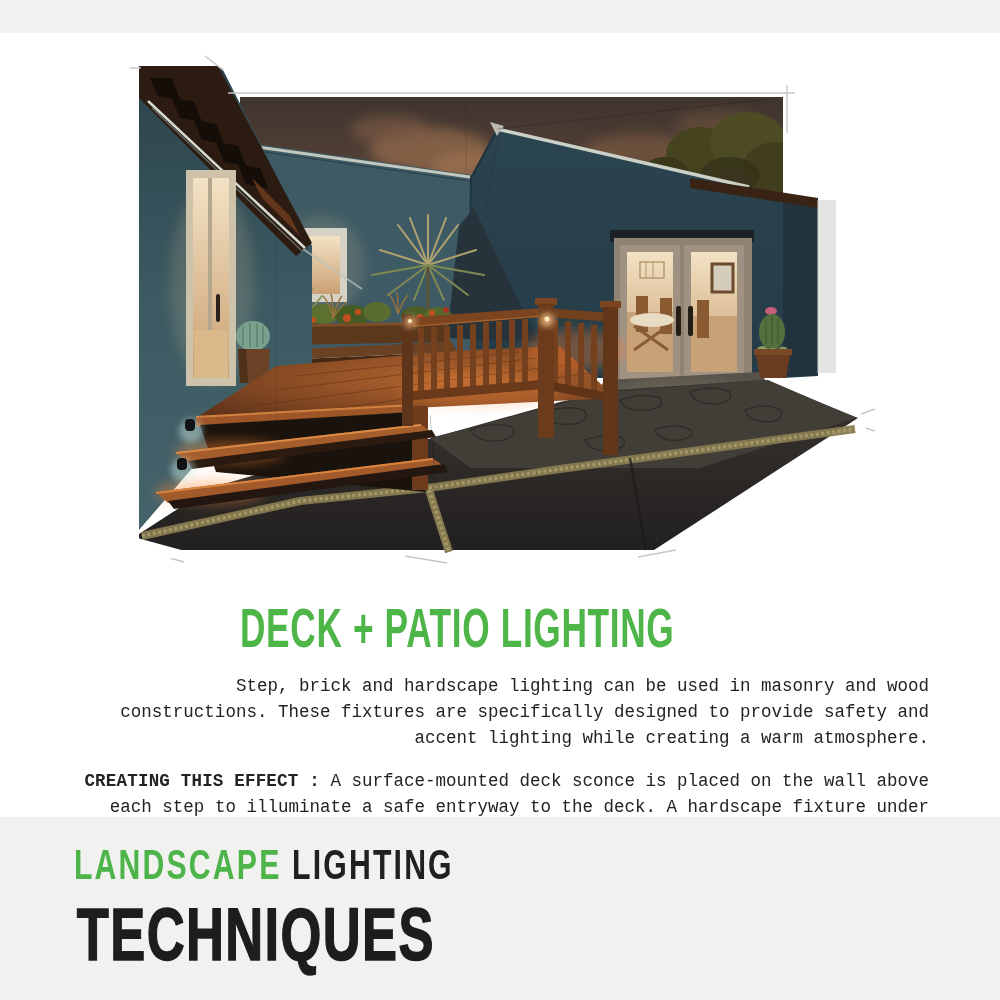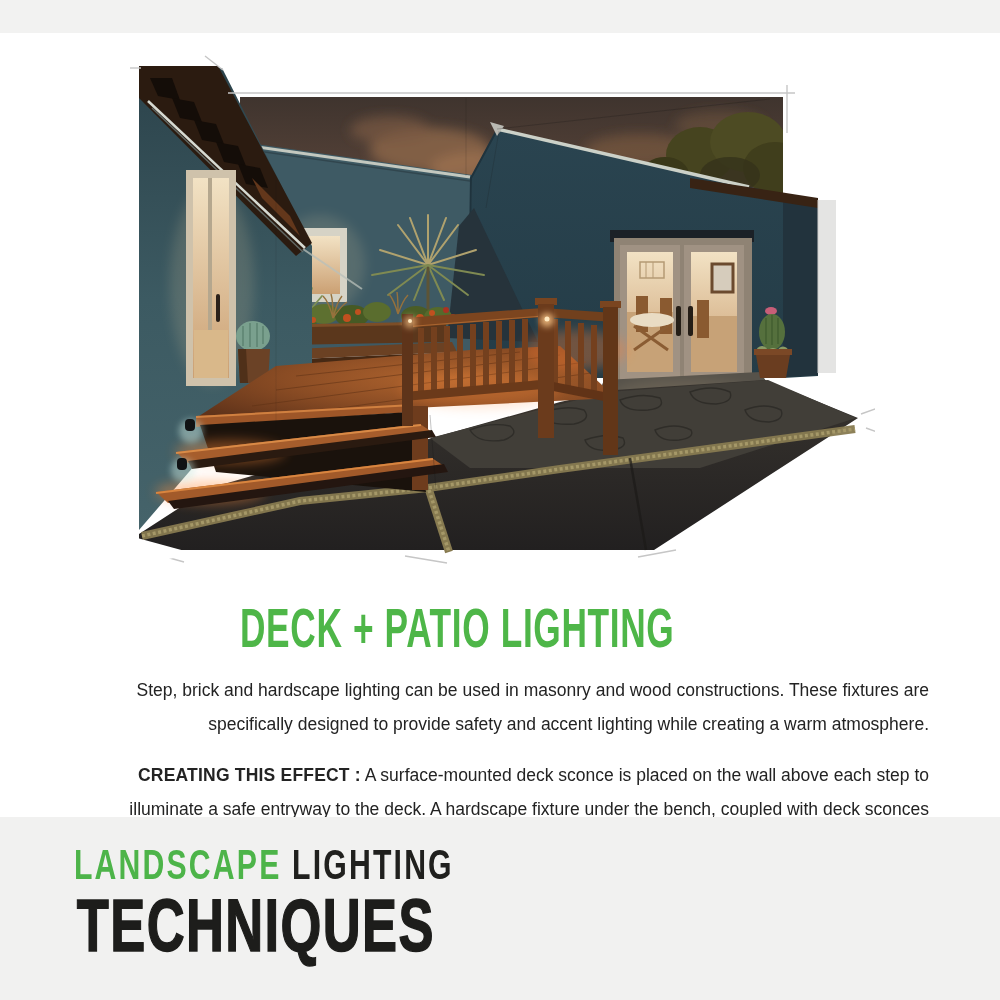--- a/index.html
+++ b/index.html
@@ -5,29 +5,29 @@
   html,body{margin:0;padding:0;background:#fff;}
   .page{position:relative;width:1000px;height:1000px;background:#ffffff;overflow:hidden;
         font-family:"Liberation Sans", sans-serif;}
   .top-band{position:absolute;left:0;top:0;width:1000px;height:33px;background:#f2f2f1;}
   .render{position:absolute;left:130px;top:50px;width:745px;height:530px;margin:0;}
   .render svg{display:block;width:745px;height:530px;}
   .copy{position:absolute;left:84px;top:600px;width:845px;color:#232323;text-align:right;}
   .headline{margin:0;color:#4eb648;font-weight:bold;font-size:56px;line-height:1;
             display:inline-block;transform:scaleX(.63);transform-origin:left top;
             letter-spacing:1px;white-space:nowrap;}
-  .copy p{margin:17px 0 0 0;font-size:17.5px;line-height:34px;}
+  .copy p{margin:17px 0 0 0;font-size:17.5px;line-height:26px;font-family:Liberation Mono, monospace;}
   .copy p b{letter-spacing:.2px;}
   .bottom-band{position:absolute;left:0;top:817px;width:1000px;height:183px;background:#f1f1f0;text-align:left;}
   .brand-line1{margin-top:27px;white-space:nowrap;}
   .brand-line1 .inner{display:inline-block;transform:scaleX(.72);transform-origin:center top;
        font-size:42px;font-weight:bold;letter-spacing:3px;line-height:1;white-space:nowrap;}
   .brand-green{color:#4db449;}
   .brand-dark{color:#20201e;}
-  .brand-line2{margin-top:2px;white-space:nowrap;}
+  .brand-line2{margin-top:11px;white-space:nowrap;}
   .brand-line2 .inner{display:inline-block;transform:scaleX(.70);transform-origin:center top;
        font-size:75px;font-weight:bold;letter-spacing:2px;line-height:1;color:#1d1d1b;
        -webkit-text-stroke:1.5px #1d1d1b;white-space:nowrap;}
 </style>
 </head>
 <body>
 
 <div class="page">
 
   <div class="top-band"></div>

